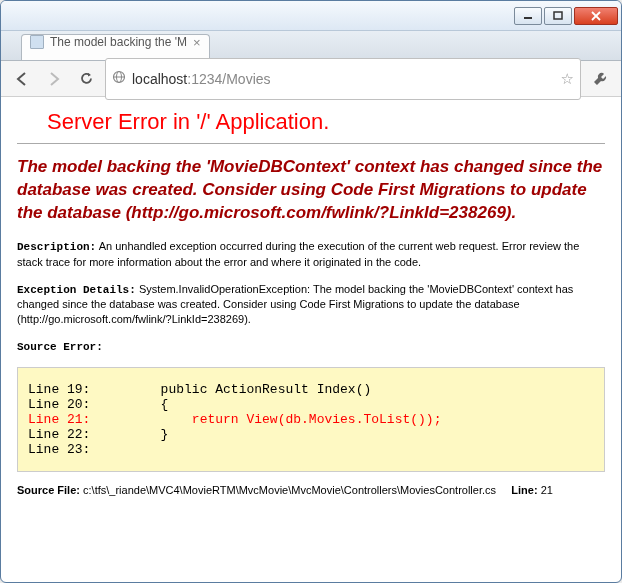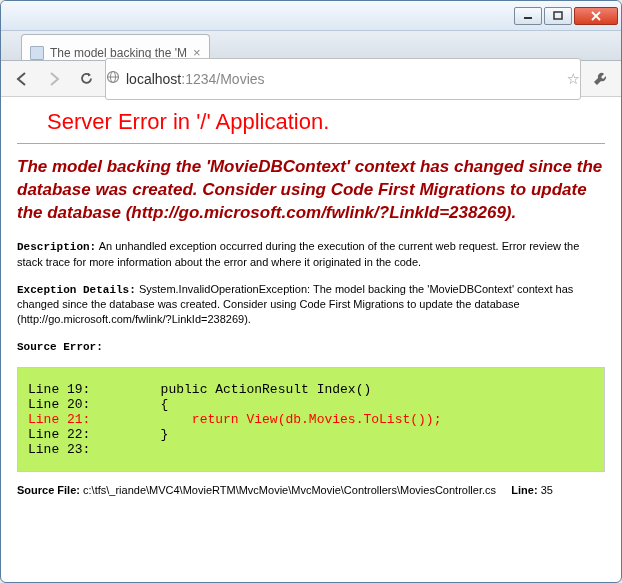--- a/index.html
+++ b/index.html
@@ -58,21 +58,21 @@
     padding-left: 20px;
     border-bottom: 1px solid #b0b8c0;
   }
   .tab {
     height: 26px;
     background: #fdfdfd;
     border: 1px solid #b0b8c0;
     border-bottom: none;
     border-radius: 4px 4px 0 0;
     display: flex;
-    align-items: flex-end;
+    align-items: flex-start;
     padding: 0 8px;
     gap: 6px;
     font-size: 12px;
     color: #555;
     max-width: 200px;
   }
   .tab-favicon {
     width: 14px;
     height: 14px;
     background: #d0e0f0;
@@ -102,21 +102,21 @@
   }
   .nav-btn.disabled { color: #bbb; }
   .omnibox {
     flex: 1;
     height: 42px;
     border: 1px solid #c0c0c0;
     border-radius: 3px;
     background: #fff;
     display: flex;
     align-items: center;
-    padding: 0 0;
+    padding: 0 6px;
     gap: 6px;
     font-size: 14px;
   }
   .omnibox .globe { color: #888; font-size: 13px; }
   .url-host { color: #333; }
   .url-path { color: #888; }
   .omnibox-spacer { flex: 1; }
   .star { color: #999; font-size: 15px; cursor: pointer; }
   .wrench {
     width: 26px;
@@ -156,21 +156,21 @@
   }
   .para {
     font-family: Arial, sans-serif;
     font-size: 11px;
     color: #000;
     margin-bottom: 12px;
     line-height: 1.35;
   }
   .para b { font-weight: bold; font-family: Liberation Mono, monospace; }
   .src-error-box {
-    background: #bef264;
+    background: #fef9c3;
     border: 1px solid #ccc;
     padding: 14px 10px;
     font-family: Consolas, "Courier New", monospace;
     font-size: 13px;
     white-space: pre;
     color: #000;
     margin-bottom: 12px;
     overflow-x: auto;
   }
   .src-error-box .hl { color: red; }
@@ -265,17 +265,17 @@
 
     <div class="para">
       <b>Source Error:</b>
     </div>
 
     <div class="src-error-box"><div>Line 19:         public ActionResult Index()</div><div>Line 20:         {</div><div class="hl">Line 21:             return View(db.Movies.ToList());</div><div>Line 22:         }</div><div>Line 23:</div></div>
 
     <div class="src-file">
       <b>Source File:</b><span> c:\tfs\_riande\MVC4\MovieRTM\MvcMovie\MvcMovie\Controllers\MoviesController.cs</span>
       &nbsp;&nbsp;&nbsp;
-      <b>Line:</b><span> 35</span>
+      <b>Line:</b><span> 21</span>
     </div>
   </div>
 
 </div>
 
 </body></html>

